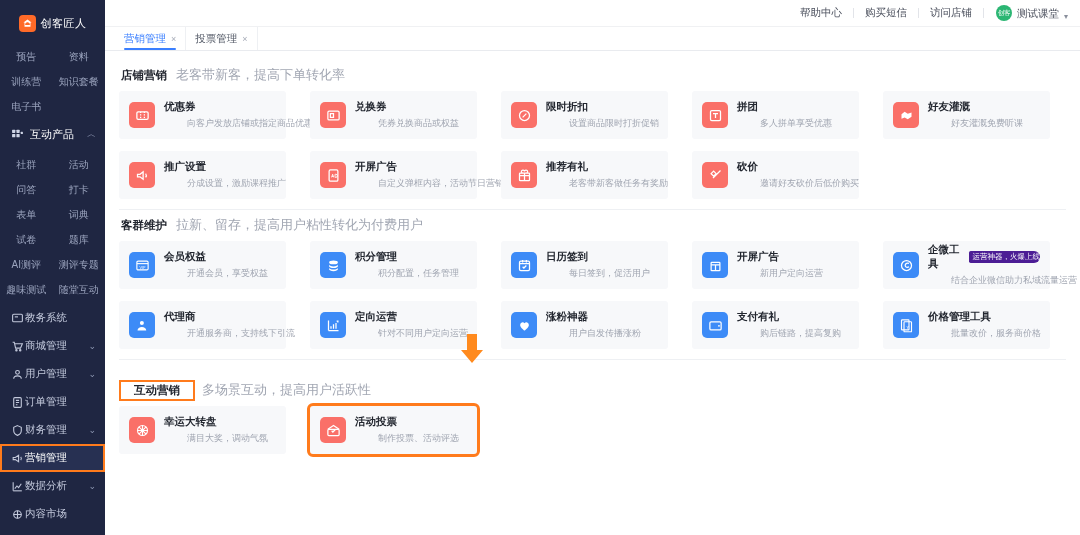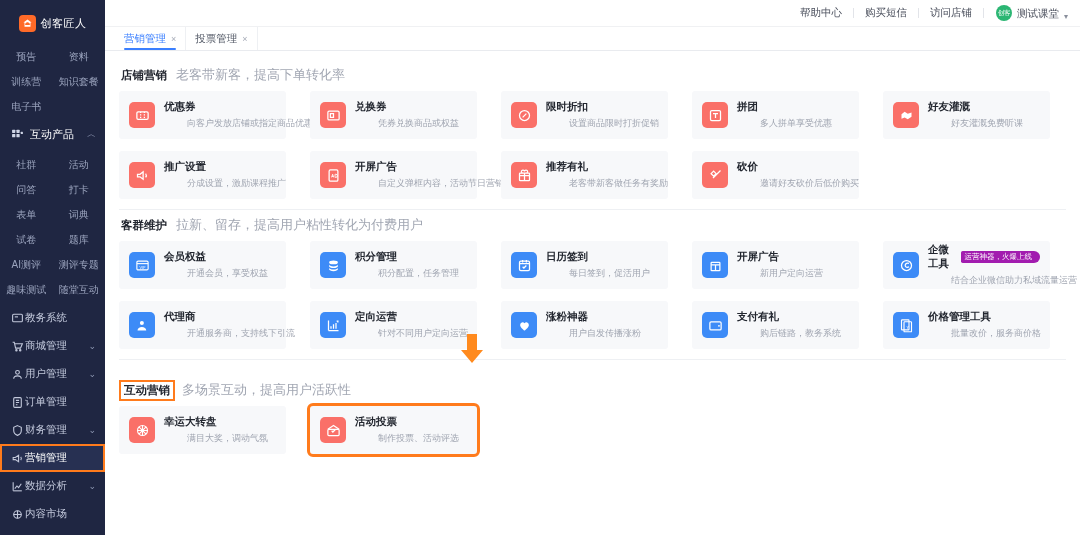--- a/index.html
+++ b/index.html
@@ -79,41 +79,41 @@
   .tab.active::after {
     content: ""; position: absolute; left: 9px; right: 9px; bottom: 0px;
     height: 2px; background: #3a7fff; border-radius: 1px;
   }
 
   .content { flex: 1; overflow: hidden; padding: 0 0 0 0; background: #f5f6f8; }
   .panel { background: #ffffff; margin: 0; padding: 9px 14px 10px 14px; min-height: 100%; }
 
   .sec-head { display: flex; align-items: baseline; gap: 9px; margin: 6px 0 7px 2px; }
   .sec-title { font-size: 11.5px; font-weight: bold; color: #22262f; }
-  .sec-title.boxed { outline: 2px solid #ff7b1c; padding: 1px 3px; margin-top: 16px; }
+  .sec-title.boxed { outline: 2px solid #ff7b1c; padding: 1px 13px; margin-top: 16px; }
   .sec-sub { font-size: 13px; color: #a1a6b2; }
 
   .cards { display: flex; flex-wrap: wrap; gap: 12px 24px; }
   .card {
     width: 167px; height: 48px; background: #f7f8fa; border-radius: 3px;
     display: flex; align-items: center; padding: 0 10px; gap: 9px; cursor: pointer;
     position: relative;
   }
   .card.sel { outline: 3px solid #ff7b1c; }
   .card .ico { width: 26px; height: 26px; border-radius: 5px; flex: 0 0 26px;
     display: flex; align-items: center; justify-content: center; }
   .card .ico svg { width: 15px; height: 15px; display: block; }
   .ico.red { background: #fa7068; color: #fff; }
   .ico.blue { background: #3d8bf7; color: #fff; }
   .card .txt { display: flex; flex-direction: column; gap: 3px; min-width: 0; }
   .card .t1 { font-size: 10.5px; color: #22262f; font-weight: bold; display: flex; align-items: center; gap: 4px; }
   .card .t2 { font-size: 9px; color: #a0a5b1; white-space: nowrap; margin-left: 23px; }
   .badge {
-    background: #a21caf; color: #fff; font-size: 7.5px; font-weight: normal;
-    padding: 1px 8px 1px 4px; border-radius: 2px 7px 7px 2px; white-space: nowrap;
+    background: #4c1d95; color: #fff; font-size: 7.5px; font-weight: normal;
+    padding: 1px 0 1px 4px; border-radius: 2px 7px 7px 2px; white-space: nowrap;
   }
   .arrow-wrap { position: relative; height: 0; }
   .down-arrow { position: absolute; left: 340px; top: -28px; width: 26px; }
   .down-arrow svg { width: 26px; height: 30px; display: block; }
   .divider { height: 1px; background: #eef0f3; margin: 10px 0 2px 0; }
 </style>
 </head>
 <body>
 
 <div class="app">
@@ -543,21 +543,21 @@
             <span class="ico blue">
                 <svg viewBox="0 0 24 24" fill="none" stroke="#fff" stroke-width="2">
                   <rect x="3" y="6" width="18" height="13" rx="2"></rect>
                   <path d="M16 12.5h3"></path>
                 </svg>
               </span>
             <span class="txt">
               <span class="t1">
                   <span>支付有礼</span>
                 </span>
-              <span class="t2">购后链路，教务系统</span>
+              <span class="t2">购后链路，提高复购</span>
             </span>
           </div>
           <div class="card">
             <span class="ico blue">
                 <svg viewBox="0 0 24 24" fill="none" stroke="#fff" stroke-width="1.8">
                   <rect x="4" y="3" width="12" height="16" rx="1"></rect>
                   <rect x="8" y="6" width="12" height="16" rx="1"></rect>
                   <text x="14" y="17" font-size="7" fill="#fff" stroke="none" text-anchor="middle">¥</text>
                 </svg>
               </span>

